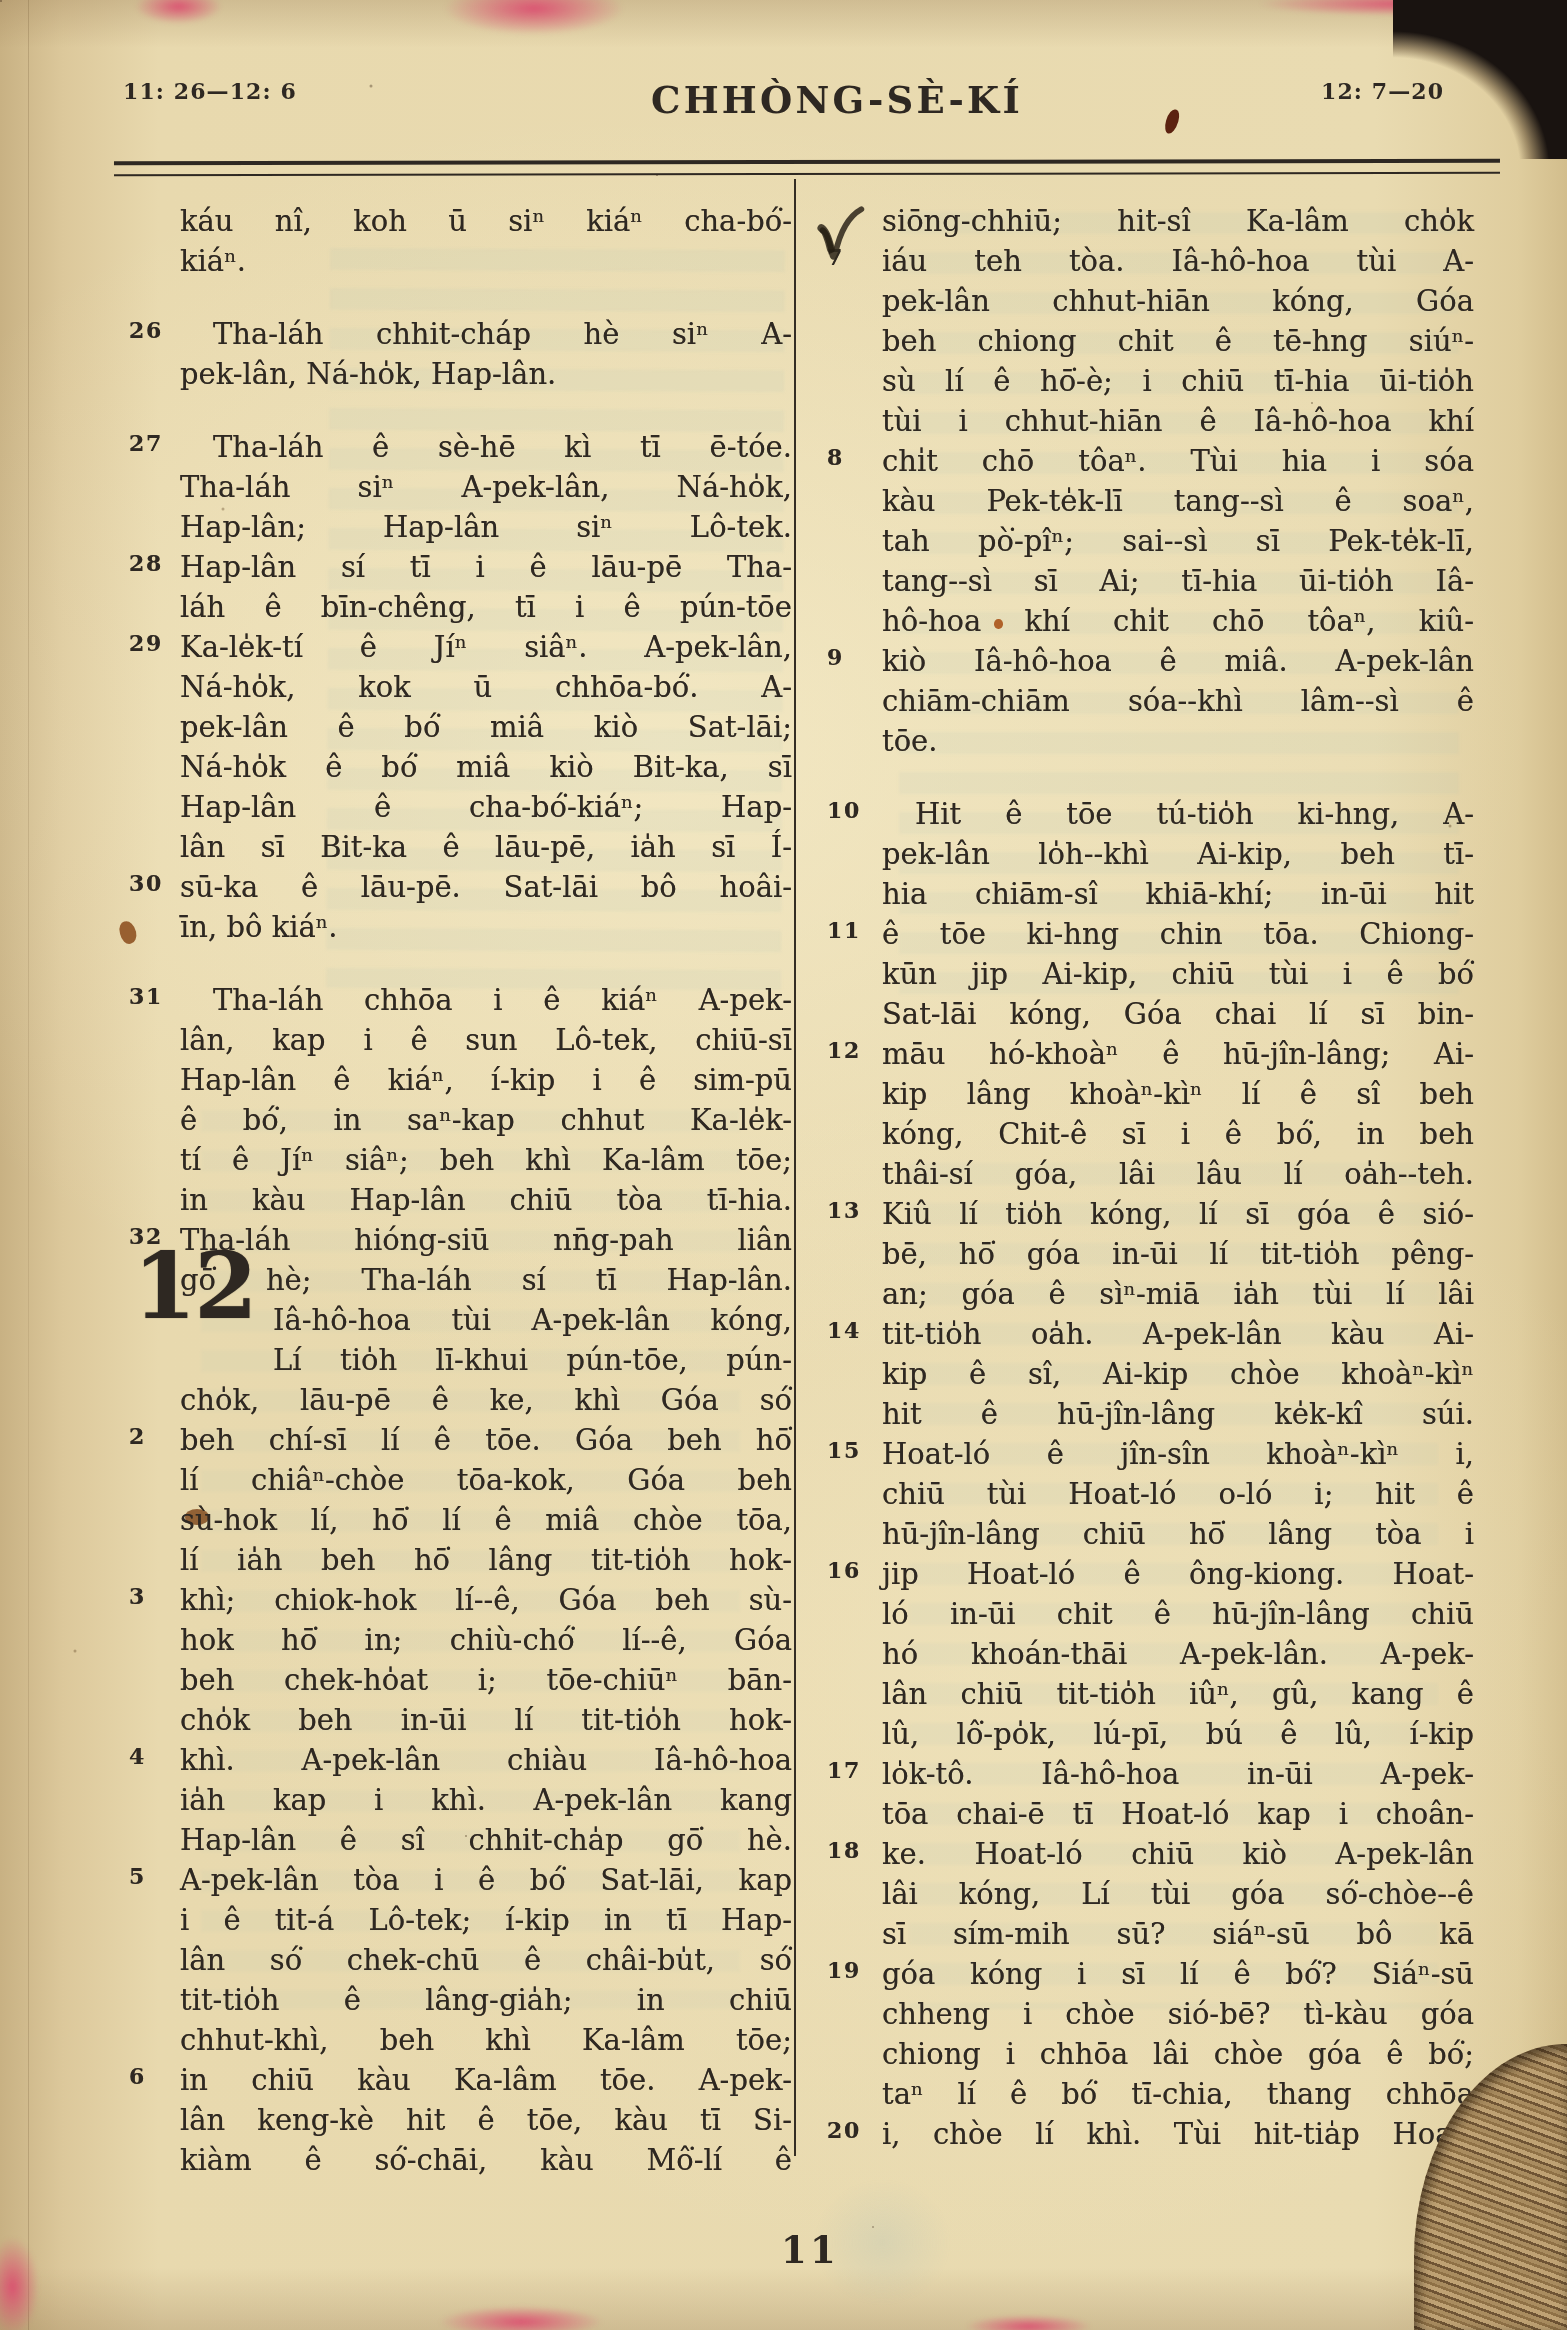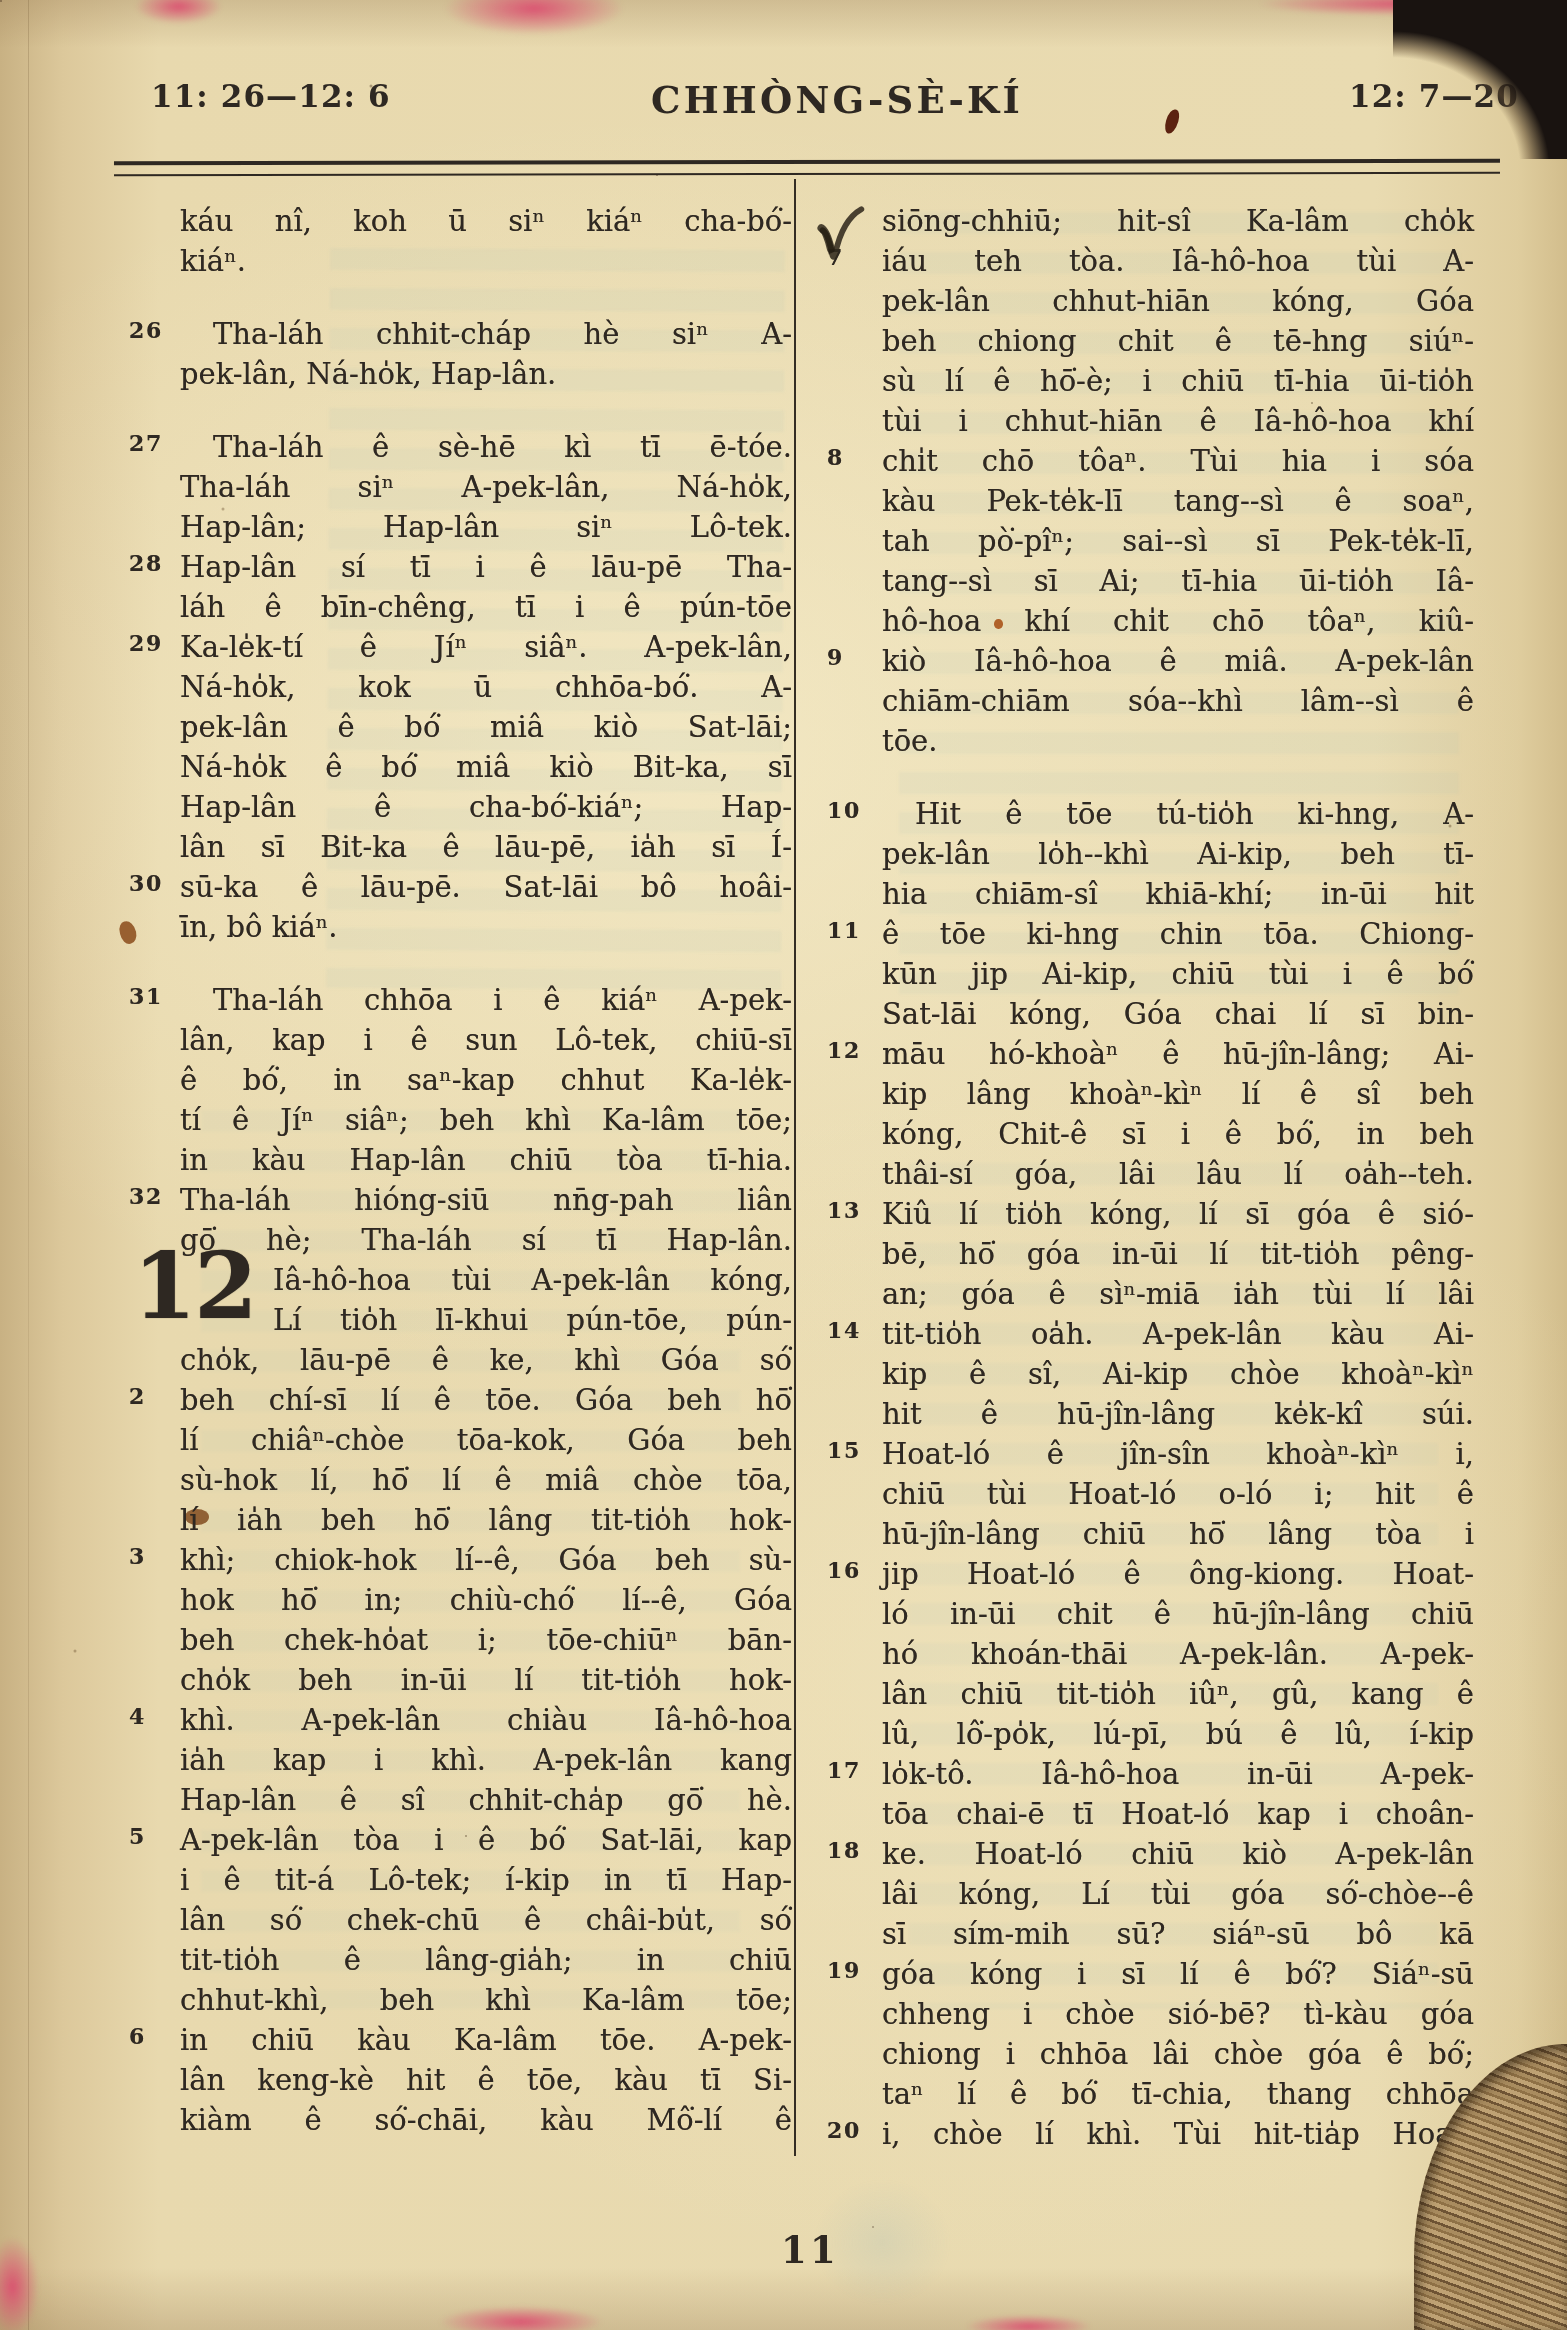--- a/index.html
+++ b/index.html
@@ -48,21 +48,21 @@
   .spot1{left:120px;top:921px;width:16px;height:23px;background:#8a4a1a;opacity:.85;border-radius:45% 60% 50% 55%;transform:rotate(-12deg);}
   .spot2{left:185px;top:1509px;width:24px;height:16px;background:#7c4418;opacity:.8;border-radius:50%;filter:blur(0.5px);}
   .spot3{left:994px;top:619px;width:8.5px;height:9.5px;background:#b0622a;border-radius:50%;}
   .specks{position:absolute;left:0;top:0;width:2.1px;height:2.1px;border-radius:50%;background:rgba(70,50,30,.55);
     box-shadow:370px 85px 0 0.5px rgba(70,50,30,.4), 656px 174px 0 0 rgba(70,50,30,.5),
       222px 508px 0 0.5px rgba(90,60,30,.35), 1311px 402px 0 0 rgba(70,50,30,.45),
       1449px 825px 0 0.5px rgba(90,65,35,.4), 465px 1835px 0 0 rgba(70,50,30,.45),
       1216px 2094px 0 0.5px rgba(90,60,30,.35), 872px 2226px 0 0 rgba(70,50,30,.4),
       1507px 2200px 0 1.1px rgba(60,40,25,.5), 74px 1650px 0 0.5px rgba(90,60,30,.35);}
   .header{position:absolute;left:0;top:78px;width:100%;height:44px;font-weight:bold;}
-  .ref{position:absolute;font-size:31px;letter-spacing:1.1px;white-space:nowrap;margin-left:28px;}
+  .ref{position:absolute;font-size:22px;letter-spacing:1.1px;white-space:nowrap;}
   .ref.l{left:123px;}
   .ref.r{left:1321px;}
   .htitle{position:absolute;left:651px;font-size:37px;letter-spacing:3.2px;white-space:nowrap;}
   .rule-double{position:absolute;left:114px;top:160px;width:1386px;height:8.5px;
     border-top:4.2px solid #2e2822;border-bottom:2.6px solid #2e2822;transform:rotate(-.1deg);}
   .divider{position:absolute;left:794px;top:179px;width:2.1px;height:1977px;background:#342d24;}
   .col{position:absolute;top:201px;}
   .col-left{left:180px;width:612px;}
   .col-right{left:882px;width:592px;}
   .line{position:relative;height:40px;line-height:40px;font-size:29px;
@@ -130,20 +130,21 @@
       <div class="line"><span class="vnum">29</span><span>Ka-le̍k-tí ê Jíⁿ siâⁿ. A-pek-lân,</span></div>
       <div class="line"><span>Ná-ho̍k, kok ū chhōa-bó͘. A-</span></div>
       <div class="line"><span>pek-lân ê bó͘ miâ kiò Sat-lāi;</span></div>
       <div class="line"><span>Ná-ho̍k ê bó͘ miâ kiò Bit-ka, sī</span></div>
       <div class="line"><span>Hap-lân ê cha-bó͘-kiáⁿ; Hap-</span></div>
       <div class="line"><span>lân sī Bit-ka ê lāu-pē, ia̍h sī Í-</span></div>
       <div class="line"><span class="vnum">30</span><span>sū-ka ê lāu-pē. Sat-lāi bô hoâi-</span></div>
       <div class="line nojust"><span>īn, bô kiáⁿ.</span></div>
       <div class="line indent"><span class="vnum">31</span><span>Tha-láh chhōa i ê kiáⁿ A-pek-</span></div>
       <div class="line"><span>lân, kap i ê sun Lô-tek, chiū-sī</span></div>
+      <div class="line"><span>Hap-lân ê kiáⁿ, í-kip i ê sim-pū</span></div>
       <div class="line"><span>ê bó͘, in saⁿ-kap chhut Ka-le̍k-</span></div>
       <div class="line"><span>tí ê Jíⁿ siâⁿ; beh khì Ka-lâm tōe;</span></div>
       <div class="line"><span>in kàu Hap-lân chiū tòa tī-hia.</span></div>
       <div class="line"><span class="vnum">32</span><span>Tha-láh hióng-siū nn̄g-pah liân</span></div>
       <div class="line"><span>gō͘ hè; Tha-láh sí tī Hap-lân.</span></div>
       <div class="line dcpad"><span>Iâ-hô-hoa tùi A-pek-lân kóng,</span></div>
       <div class="line dcpad"><span>Lí tio̍h lī-khui pún-tōe, pún-</span></div>
       <div class="line"><span>cho̍k, lāu-pē ê ke, khì Góa só͘</span></div>
       <div class="line"><span class="vnum">2</span><span>beh chí-sī lí ê tōe. Góa beh hō͘</span></div>
       <div class="line"><span>lí chiâⁿ-chòe tōa-kok, Góa beh</span></div>

